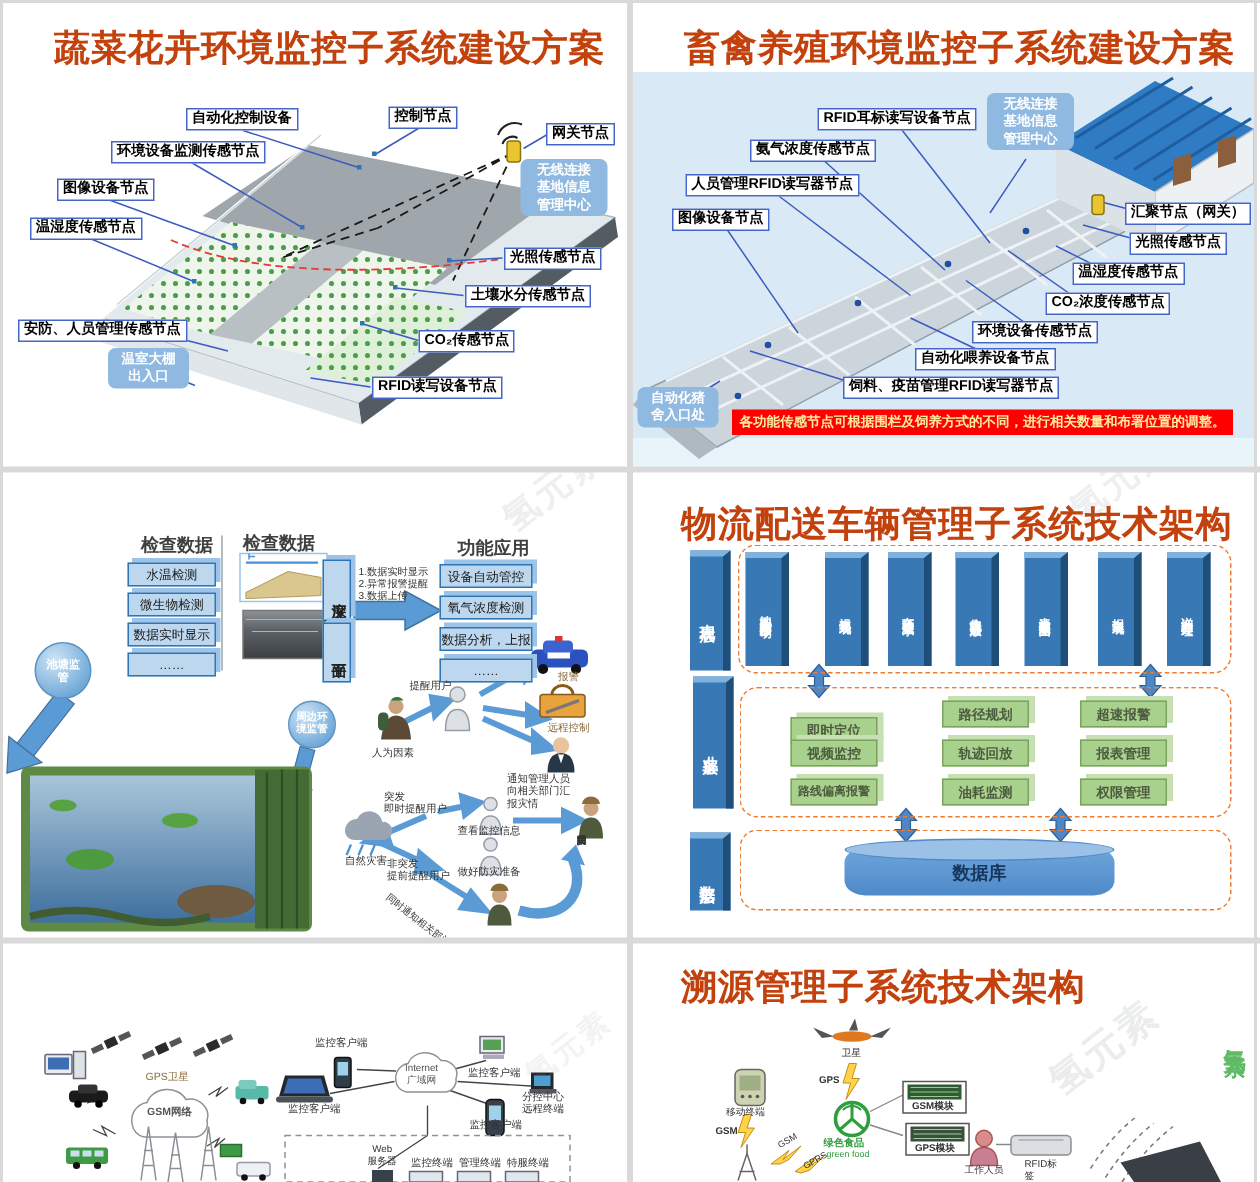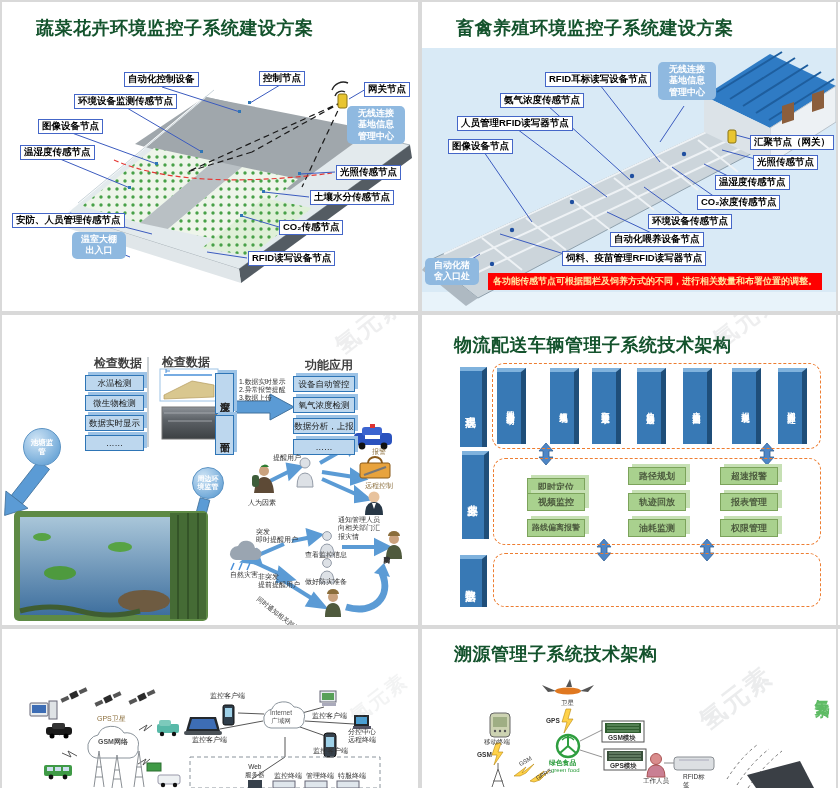--- a/index.html
+++ b/index.html
@@ -1,21 +1,21 @@
 <!DOCTYPE html>
 <html><head>
 <meta charset="utf-8">
 <style>
   html,body{margin:0;padding:0;background:#fff;}
   #page{position:relative;width:840px;height:788px;overflow:hidden;background:#fff;
         font-family:"Liberation Sans","DejaVu Sans",sans-serif;}
   .gridline{position:absolute;background:#d9d9d9;}
   .slide{position:absolute;overflow:hidden;background:#fff;}
   .ov{position:absolute;left:0;top:0;width:100%;height:100%;}
-  .title{position:absolute;font-weight:bold;color:#14532d;font-size:18px;white-space:nowrap;letter-spacing:.5px;z-index:4;}
+  .title{position:absolute;font-weight:bold;color:#c2410c;font-size:24px;white-space:nowrap;letter-spacing:.5px;z-index:4;}
   .co{position:absolute;background:#fff;border:1.5px solid #4466c8;color:#000;font-weight:bold;
       font-size:9.5px;line-height:1.15;padding:1px 3px;white-space:nowrap;z-index:6;}
   .chip{position:absolute;background:#8fb9e0;color:#fff;font-weight:bold;font-size:9px;line-height:1.25;
         text-align:center;border-radius:5px;padding:2px 4px;white-space:pre-line;z-index:6;}
   .banner{position:absolute;background:#fe0000;color:#ffe9a0;font-weight:bold;font-size:9.5px;
           line-height:1.2;padding:3px 5px;white-space:nowrap;z-index:7;}
   .banner.small{font-size:9px;}
   .hdr{position:absolute;font-weight:bold;color:#3f3f3f;font-size:12px;white-space:nowrap;z-index:4;}
   .lab{position:absolute;font-size:7px;color:#333;line-height:1.2;white-space:nowrap;z-index:5;}
   .pre{white-space:pre-line;}
@@ -378,20 +378,24 @@
 
     <svg class="ov" viewBox="0 0 416 310">
       <g fill="#4e86c6" stroke="#2e5f96" stroke-width="0.8">
         <path d="M124 128 l7 8 -4 0 0 6 4 0 -7 8 -7 -8 4 0 0 -6 -4 0 z"></path>
         <path d="M345 128 l7 8 -4 0 0 6 4 0 -7 8 -7 -8 4 0 0 -6 -4 0 z"></path>
         <path d="M182 224 l7 8 -4 0 0 6 4 0 -7 8 -7 -8 4 0 0 -6 -4 0 z"></path>
         <path d="M285 224 l7 8 -4 0 0 6 4 0 -7 8 -7 -8 4 0 0 -6 -4 0 z"></path>
       </g>
     </svg>
 
+    <div class="cyl" style="left:141px;top:250px;width:180px;height:32px;">
+      <div class="top"></div>
+      <div class="cyl-label">数据库</div>
+    </div>
     <div class="wm" style="left:286px;top:-12px;font-size:24px;">氢元素</div>
   </div>
 
   <div class="slide" style="left:2px;top:629px;width:416px;height:159px;">
 
     <svg class="ov" viewBox="0 0 416 159">
       <g stroke="#444" stroke-width="0.9" fill="none">
         <line x1="261" y1="92" x2="218" y2="100"></line>
         <line x1="262" y1="85" x2="236" y2="84"></line>
         <line x1="300" y1="84" x2="322" y2="78"></line>

